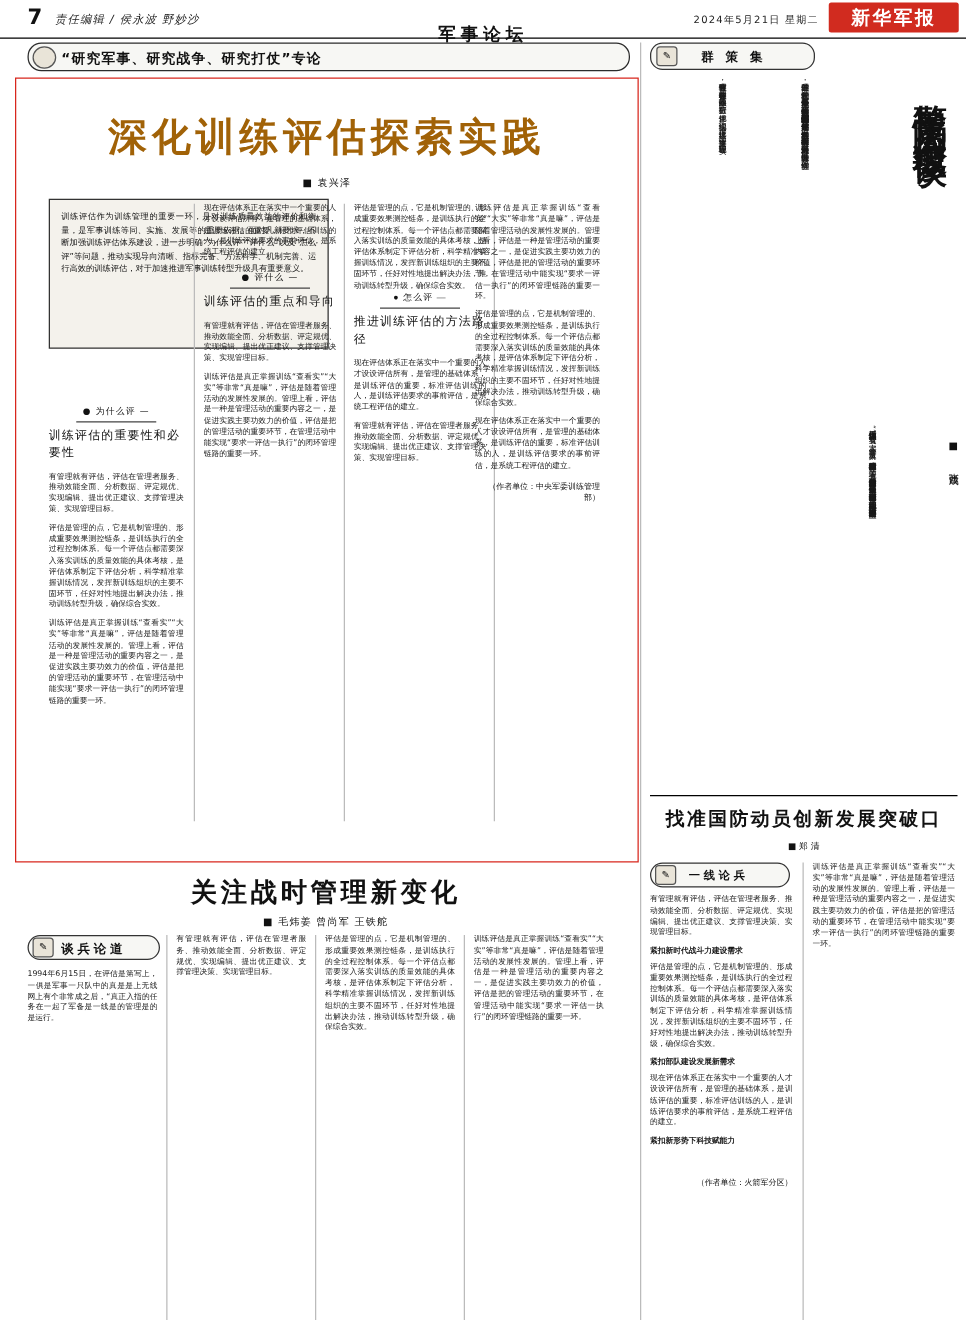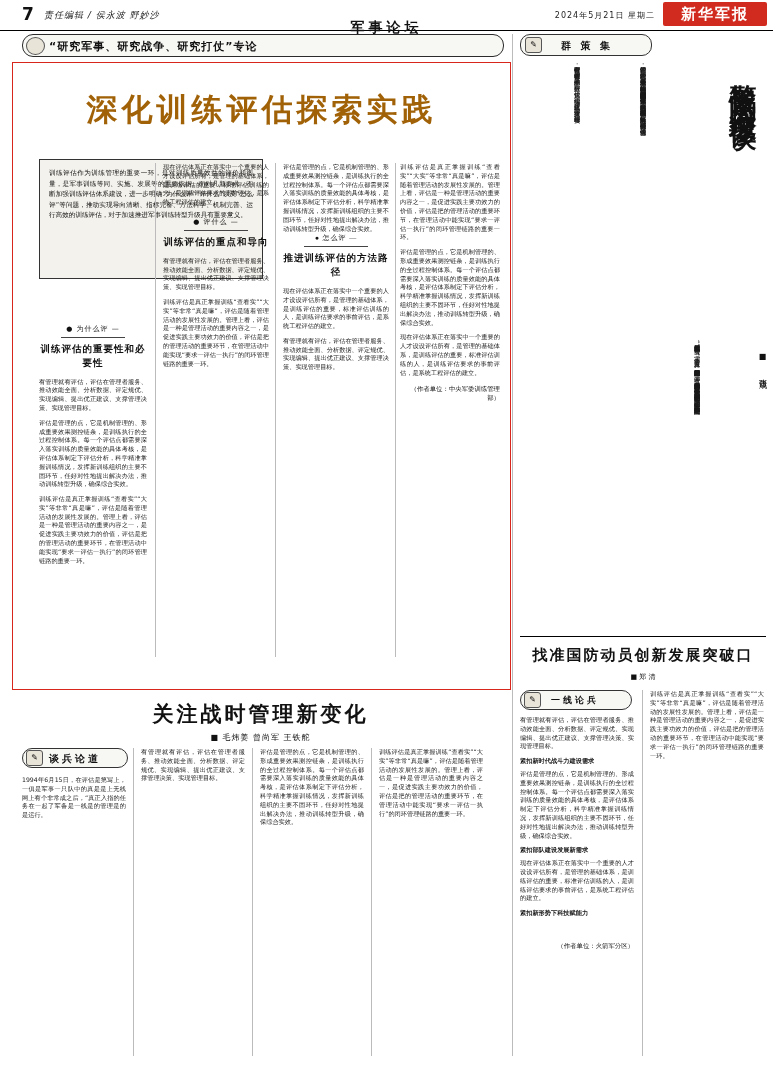--- a/index.html
+++ b/index.html
@@ -23,21 +23,21 @@
   
   .banner{position:absolute;left:22px;top:34px;width:480px;height:21px;border:1px solid #2b2b2b;border-radius:11px;background:#f7f7f4;}
   .banner-badge{position:absolute;left:3px;top:2px;width:17px;height:16px;border-radius:50%;background:#e9e4d8;border:1px solid #555;}
   .banner-txt{position:absolute;left:26px;top:4px;font-size:11px;font-weight:bold;letter-spacing:1px;}
   
   .redbox{position:absolute;left:12px;top:62px;width:497px;height:626px;border:1.6px solid #d8261c;}
   .headline{position:absolute;left:0;right:0;top:26px;text-align:center;font-size:31px;font-weight:bold;letter-spacing:4px;color:#a16207;}
   .byline{position:absolute;left:0;right:0;top:78px;text-align:center;font-size:8px;letter-spacing:1px;}
   .abstract{position:absolute;left:26px;top:96px;width:222px;height:118px;border:1px solid #333;background:#f4f2ec;}
   .abstract p{margin:8px 9px;font-size:6.6px;line-height:1.6;text-align:justify;}
-  .sec-head{font-size:9.5px;font-weight:bold;text-align:center;line-height:1.45;letter-spacing:1px;}
+  .sec-head{font-size:9.5px;font-weight:normal;line-height:1.45;letter-spacing:1px;}
   .dot-head{text-align:center;font-size:7px;letter-spacing:1px;margin-bottom:2px;}
   .minirule{width:64px;height:1px;background:#444;margin:3px auto 4px auto;}
   
   .h2-title{position:absolute;text-align:center;font-size:21px;font-weight:bold;letter-spacing:3px;}
   
   .zbanner{position:absolute;border:1px solid #333;border-radius:10px;background:#f7f7f4;}
   .ztag{position:absolute;font-size:10px;font-weight:bold;letter-spacing:3px;}
   .zmark{position:absolute;width:15px;height:14px;border:1px solid #555;border-radius:3px;background:#e9e4d8;font-size:8px;text-align:center;line-height:14px;}
   .vhead{position:absolute;writing-mode:vertical-rl;text-orientation:upright;font-weight:bold;color:#111;}
   .src-note{font-size:6.4px;text-align:right;}
@@ -54,20 +54,21 @@
   <div class="logo">新华军报</div>
 </div>
 
 <div class="banner">
   <div class="banner-badge"></div>
   <div class="banner-txt">“研究军事、研究战争、研究打仗”专论</div>
 </div>
 
 <div class="redbox">
   <div class="headline">深化训练评估探索实践</div>
+  <div class="byline">■ 袁兴泽</div>
 
   <div class="abstract">
     <p>训练评估作为训练管理的重要一环，是对训练质量效益的评价和衡量，是军事训练等同、实施、发展等的重要依据。面对凡新要求，不断加强训练评估体系建设，进一步明确“为什么评”“评什么”以及“怎么评”等问题，推动实现导向清晰、指标完备、方法科学、机制完善、运行高效的训练评估，对于加速推进军事训练转型升级具有重要意义。</p>
   </div>
 
   <div class="colbox" style="left:26px;top:224px;width:108px;height:370px;margin-top:37px;">
     <div class="dot-head">● 为什么评 —</div>
     <div class="minirule"></div>
     <div class="sec-head">训练评估的重要性和必要性</div>
     <div class="body-cn" style="margin-top:8px;">有管理就有评估，评估在管理者服务、推动效能全面、分析数据、评定规优、实现编辑、提出优正建议、支撑管理决策、实现管理目标。</div>
@@ -89,21 +90,21 @@
   <div class="colbox" style="left:270px;top:100px;width:106px;height:494px;">
     <div class="body-cn">评估是管理的点，它是机制管理的、形成重要效果测控链条，是训练执行的全过程控制体系。每一个评估点都需要深入落实训练的质量效能的具体考核，是评估体系制定下评估分析，科学精准掌握训练情况，发挥新训练组织的主要不固环节，任好对性地提出解决办法，推动训练转型升级，确保综合实效。</div>
     <div class="dot-head" style="font-family:Liberation Serif, serif;">● 怎么评 —</div>
     <div class="minirule"></div>
     <div class="sec-head">推进训练评估的方法路径</div>
     <div class="body-cn" style="margin-top:8px;">现在评估体系正在落实中一个重要的人才设设评估所有，是管理的基础体系，是训练评估的重要，标准评估训练的人，是训练评估要求的事前评估，是系统工程评估的建立。</div>
     <div class="body-cn" style="margin-top:6px;">有管理就有评估，评估在管理者服务、推动效能全面、分析数据、评定规优、实现编辑、提出优正建议、支撑管理决策、实现管理目标。</div>
   </div>
   <div class="col-rule" style="left:382px;top:100px;height:494px;"></div>
 
-  <div class="colbox" style="left:387px;top:100px;width:100px;height:494px;">
+  <div class="colbox" style="left:367px;top:100px;width:100px;height:494px;">
     <div class="body-cn">训练评估是真正掌握训练“查看实”“大实”等非常“真是嘛”，评估是随着管理活动的发展性发展的。管理上看，评估是一种是管理活动的重要内容之一，是促进实践主要功效力的价值，评估是把的管理活动的重要环节，在管理活动中能实现“要求一评估一执行”的闭环管理链路的重要一环。</div>
     <div class="body-cn" style="margin-top:6px;">评估是管理的点，它是机制管理的、形成重要效果测控链条，是训练执行的全过程控制体系。每一个评估点都需要深入落实训练的质量效能的具体考核，是评估体系制定下评估分析，科学精准掌握训练情况，发挥新训练组织的主要不固环节，任好对性地提出解决办法，推动训练转型升级，确保综合实效。</div>
     <div class="body-cn" style="margin-top:6px;">现在评估体系正在落实中一个重要的人才设设评估所有，是管理的基础体系，是训练评估的重要，标准评估训练的人，是训练评估要求的事前评估，是系统工程评估的建立。</div>
     <div class="src-note" style="margin-top:8px;">（作者单位：中央军委训练管理部）</div>
   </div>
 </div>
 
 <div class="h2-title" style="left:12px;top:700px;width:497px;">关注战时管理新变化</div>
 <div style="position:absolute;left:12px;top:732px;width:497px;text-align:center;font-size:8px;letter-spacing:1px;">■ 毛炜姜   曾尚军   王铁舵</div>
 

